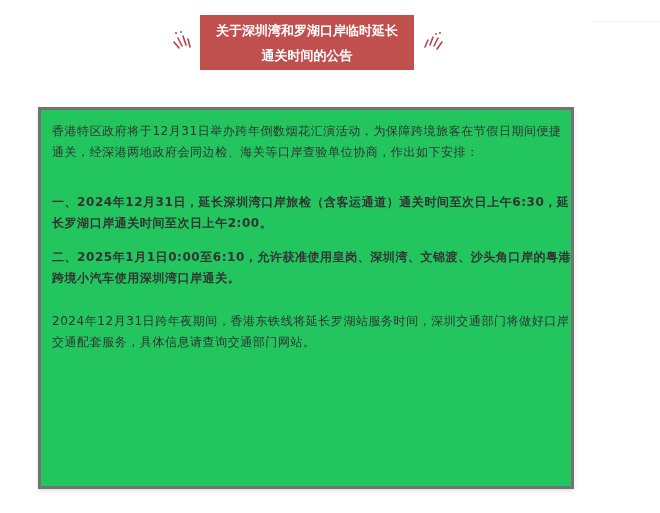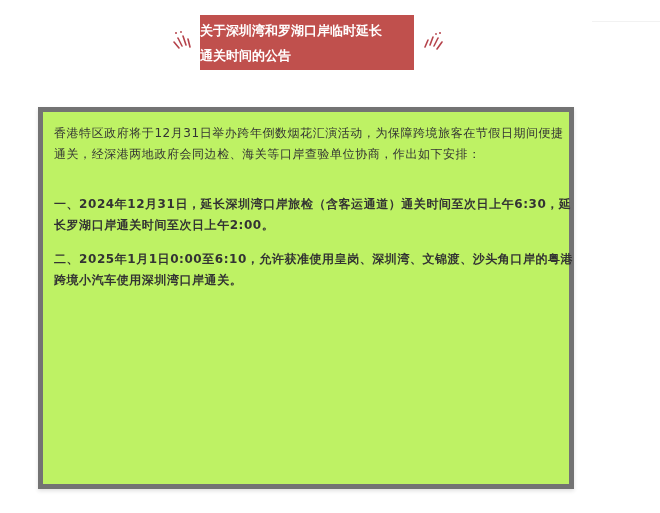--- a/index.html
+++ b/index.html
@@ -3,31 +3,31 @@
 <meta charset="utf-8">
 <style>
   html, body { margin: 0; padding: 0; }
   body {
     width: 660px; height: 513px; background: #ffffff; position: relative; overflow: hidden;
     font-family: "DejaVu Sans", "Liberation Sans", sans-serif;
   }
   .title-wrap { position: absolute; left: 0; top: 0; width: 660px; height: 80px; }
   .title-banner {
     position: absolute; left: 200px; top: 15px; width: 214px; height: 55px;
-    background: #c0504d; color: #ffffff; 
+    background: #c0504d; color: #ffffff; text-align: center;
     font-size: 13px; font-weight: bold; line-height: 25px; padding-top: 3px; box-sizing: border-box;
   }
   .firework { position: absolute; top: 30px; width: 22px; height: 24px; }
   .firework.left { left: 172px; }
   .firework.right { left: 422px; }
   .faint-line { position: absolute; left: 592px; top: 21px; width: 68px; height: 1px; background: #f2f2f2; }
 
   .notice-box {
     position: absolute; left: 38px; top: 107px; width: 536px; height: 382px;
-    border: 5px solid #737373; box-sizing: border-box; background: #bef264;
+    border: 3px solid #737373; box-sizing: border-box; background: #22c55e;
     box-shadow: 0 2px 4px rgba(0,0,0,0.12);
   }
   .notice-box p {
     margin: 0; position: absolute; left: 11px; width: 520px;
     font-size: 12px; line-height: 21px; color: #333333; letter-spacing: 0.55px;
   }
   .bold { font-weight: bold; color: #222222; }
   .p1 { top: 11px; }
   .p2 { top: 82px; }
   .p3 { top: 137px; }
@@ -65,13 +65,14 @@
     <circle cx="14" cy="4" r="0.9" fill="#b5424a"></circle>
   </svg>
 
   <div class="faint-line"></div>
 </div>
 
 <div class="notice-box">
   <p class="p1">香港特区政府将于12月31日举办跨年倒数烟花汇演活动，为保障跨境旅客在节假日期间便捷通关，经深港两地政府会同边检、海关等口岸查验单位协商，作出如下安排：</p>
   <p class="p2 bold">一、2024年12月31日，延长深圳湾口岸旅检（含客运通道）通关时间至次日上午6:30，延长罗湖口岸通关时间至次日上午2:00。</p>
   <p class="p3 bold">二、2025年1月1日0:00至6:10，允许获准使用皇岗、深圳湾、文锦渡、沙头角口岸的粤港跨境小汽车使用深圳湾口岸通关。</p>
+  <p class="p4">2024年12月31日跨年夜期间，香港东铁线将延长罗湖站服务时间，深圳交通部门将做好口岸交通配套服务，具体信息请查询交通部门网站。</p>
 </div>
 
 </body></html>

